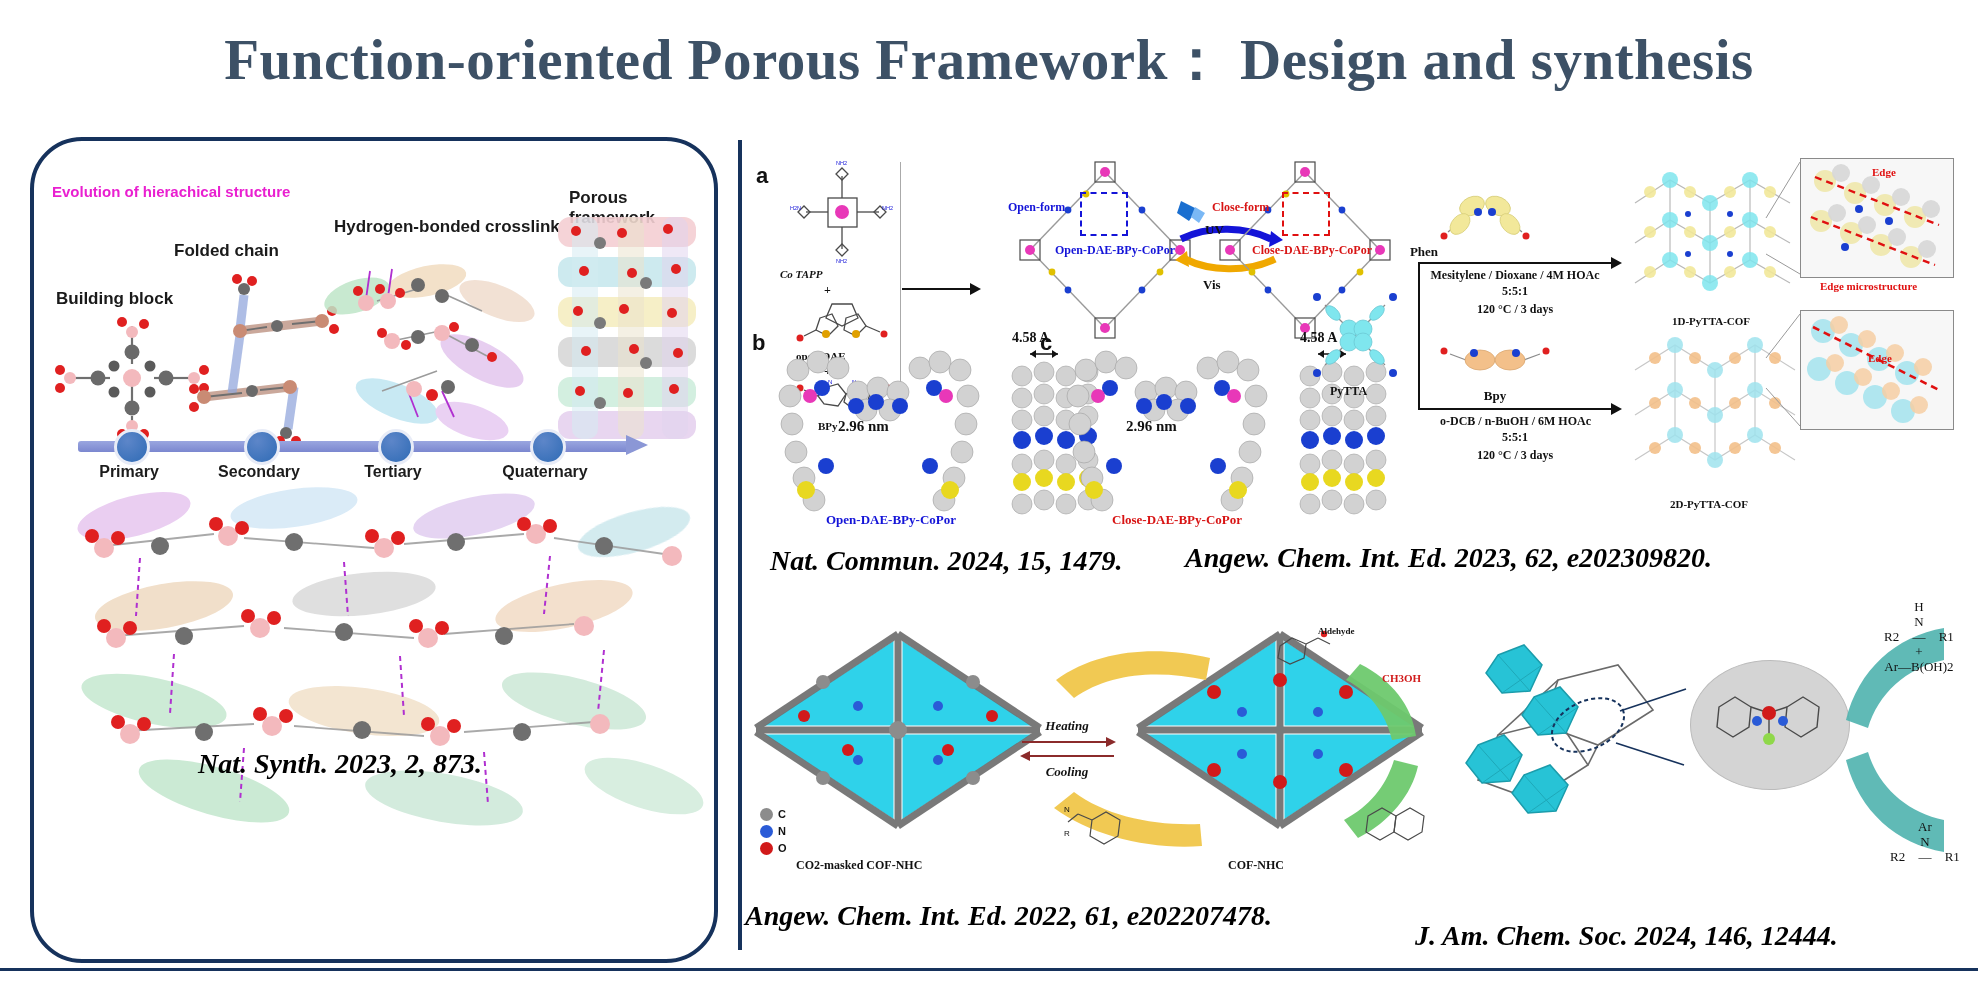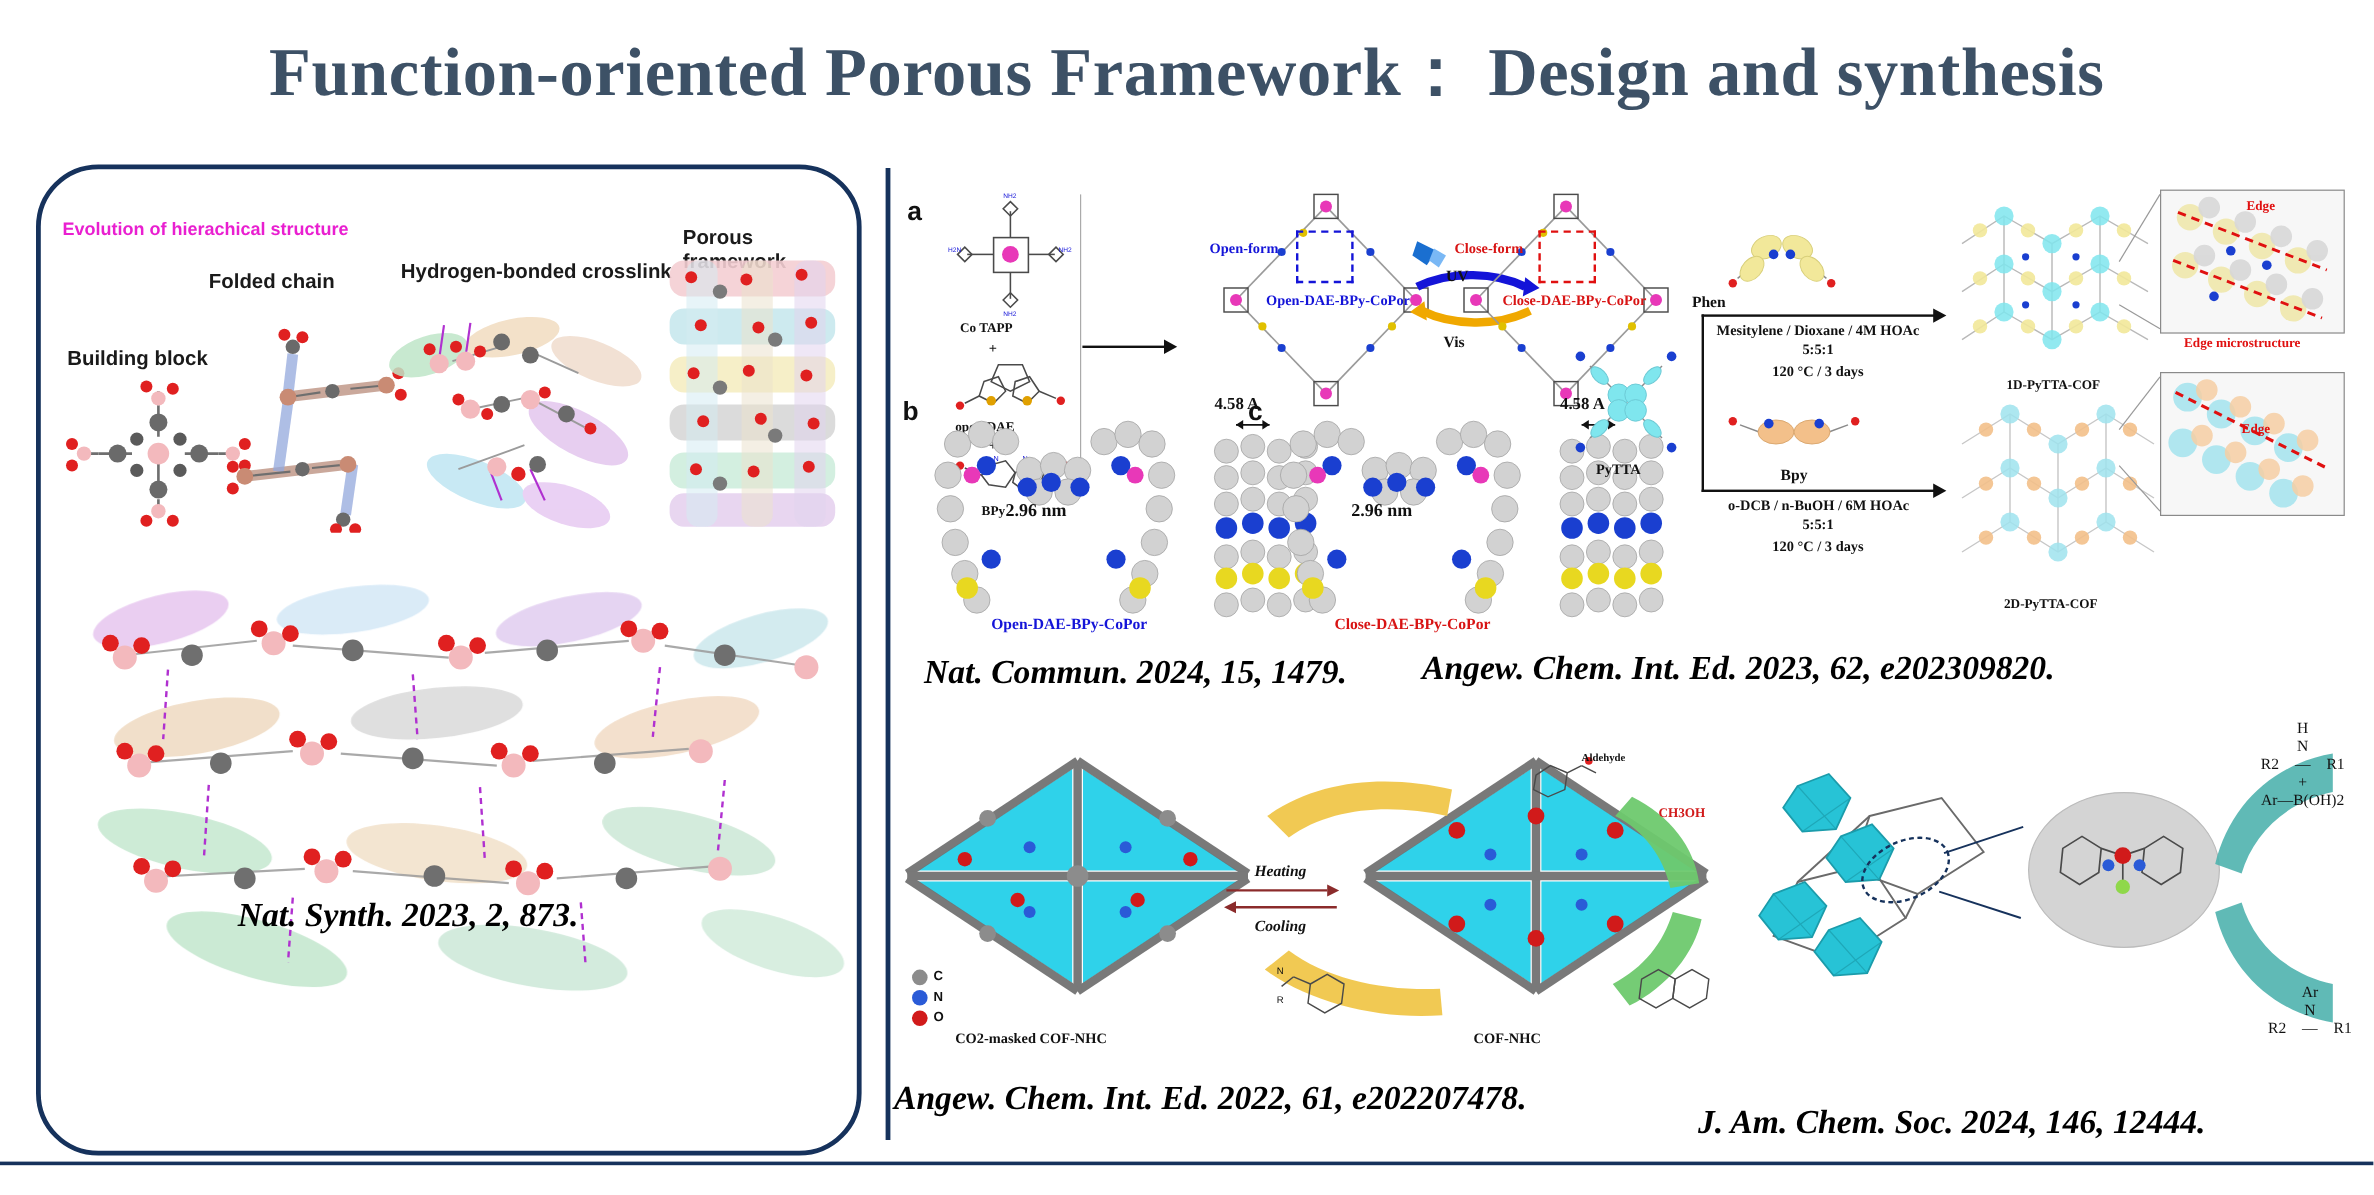--- a/index.html
+++ b/index.html
@@ -18,21 +18,21 @@
   .bottom-rule{position:absolute;left:0;top:968px;width:1978px;height:3px;background:#16325c;}
 
   
   .left-panel{
     position:absolute;left:30px;top:137px;width:680px;height:818px;
     border:4px solid #16325c;border-radius:52px;background:#fff;
   }
   .evo-label{position:absolute;left:18px;top:42px;font-size:15px;color:#e91fd0;font-weight:600;}
   .stage-label{position:absolute;font-size:17px;font-weight:bold;color:#1a1a1a;}
   .sl-1{left:22px;top:148px;}
-  .sl-2{left:140px;top:84px;}
+  .sl-2{left:140px;top:100px;}
   .sl-3{left:300px;top:76px;}
   .sl-4{left:535px;top:47px;}
 
   
   .mol{position:absolute;}
 
   
   .timeline{position:absolute;left:44px;top:296px;width:590px;height:16px;}
   .tl-bar{position:absolute;left:0;top:4px;width:556px;height:11px;
      background:linear-gradient(180deg,#9aa6e0,#7b87cf);border-radius:3px;}
@@ -241,20 +241,34 @@
         <circle cx="74" cy="180" r="5" fill="#e02020"></circle>
       <circle cx="120" cy="176" r="5" fill="#e02020"></circle>
       <circle cx="46" cy="30" r="6" fill="#7a7a7a"></circle>
         <circle cx="92" cy="70" r="6" fill="#7a7a7a"></circle>
       <circle cx="46" cy="110" r="6" fill="#7a7a7a"></circle>
         <circle cx="92" cy="150" r="6" fill="#7a7a7a"></circle>
       <circle cx="46" cy="190" r="6" fill="#7a7a7a"></circle>
     </g>
   </svg>
 
+  <div class="timeline">
+    <div class="tl-bar"></div>
+    <div class="tl-head"></div>
+
+    <div class="tl-node" style="left:36px;"></div>
+    <div class="tl-node" style="left:166px;"></div>
+    <div class="tl-node" style="left:300px;"></div>
+    <div class="tl-node" style="left:452px;"></div>
+
+    <div class="tl-cap" style="left:-9px;">Primary</div>
+    <div class="tl-cap" style="left:121px;">Secondary</div>
+    <div class="tl-cap" style="left:255px;">Tertiary</div>
+    <div class="tl-cap" style="left:407px;">Quaternary</div>
+  </div>
 
   <svg class="mol" style="left:10px;top:345px;" width="660" height="355" viewBox="0 0 660 355">
     <g opacity=".9">
       <ellipse cx="90" cy="30" rx="58" ry="20" fill="#e8c9f0" transform="rotate(-14 90 30)"></ellipse>
       <ellipse cx="250" cy="22" rx="64" ry="19" fill="#d6e9f7" transform="rotate(-8 250 22)"></ellipse>
       <ellipse cx="430" cy="30" rx="62" ry="19" fill="#e3d0f1" transform="rotate(-12 430 30)"></ellipse>
       <ellipse cx="590" cy="46" rx="58" ry="20" fill="#cfe9ee" transform="rotate(-16 590 46)"></ellipse>
       <ellipse cx="120" cy="120" rx="70" ry="22" fill="#f0dcc4" transform="rotate(-10 120 120)"></ellipse>
       <ellipse cx="320" cy="108" rx="72" ry="21" fill="#dcdcdc" transform="rotate(-6 320 108)"></ellipse>
       <ellipse cx="520" cy="120" rx="70" ry="22" fill="#f2ddc8" transform="rotate(-12 520 120)"></ellipse>
@@ -355,21 +369,21 @@
     <polygon points="84,52 90,46 96,52 90,58"></polygon>
   </g>
   <circle cx="52" cy="52" r="7" fill="#e838b8"></circle>
   <g fill="#1414d8" font-family="Liberation Sans" font-size="5.5">
     <text x="46" y="5">NH2</text>
       <text x="46" y="103">NH2</text>
     <text x="0" y="50">H2N</text>
       <text x="92" y="50">NH2</text>
   </g>
 </svg>
-<div class="tinylbl" style="left:800px;top:268px;font-size:11px;">Co TAPP</div>
+<div class="tinylbl" style="left:780px;top:268px;font-size:11px;font-style:italic;">Co TAPP</div>
 <div class="tinylbl" style="left:824px;top:283px;font-size:12px;">+</div>
 
 <svg style="position:absolute;left:790px;top:296px;" width="105" height="52" viewBox="0 0 105 52">
   <g stroke="#4a4a4a" stroke-width="1.3" fill="none">
     <polygon points="42,8 62,8 68,22 52,30 36,22"></polygon>
     <polygon points="30,22 42,18 48,30 38,40 26,34"></polygon>
     <polygon points="56,22 68,18 76,30 66,40 54,34"></polygon>
     <line x1="26" y1="34" x2="14" y2="40"></line>
       <line x1="76" y1="30" x2="90" y2="36"></line>
   </g>

